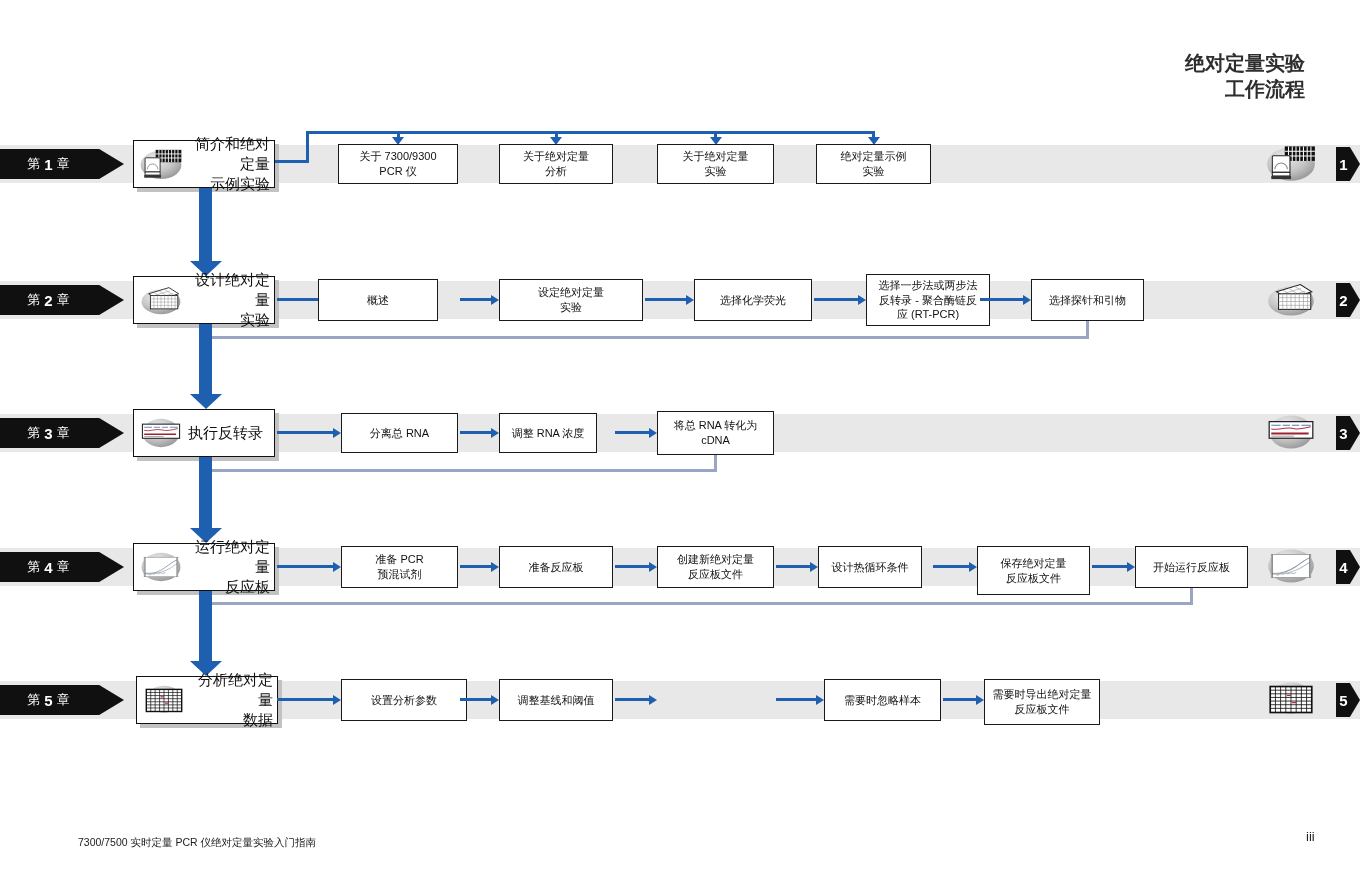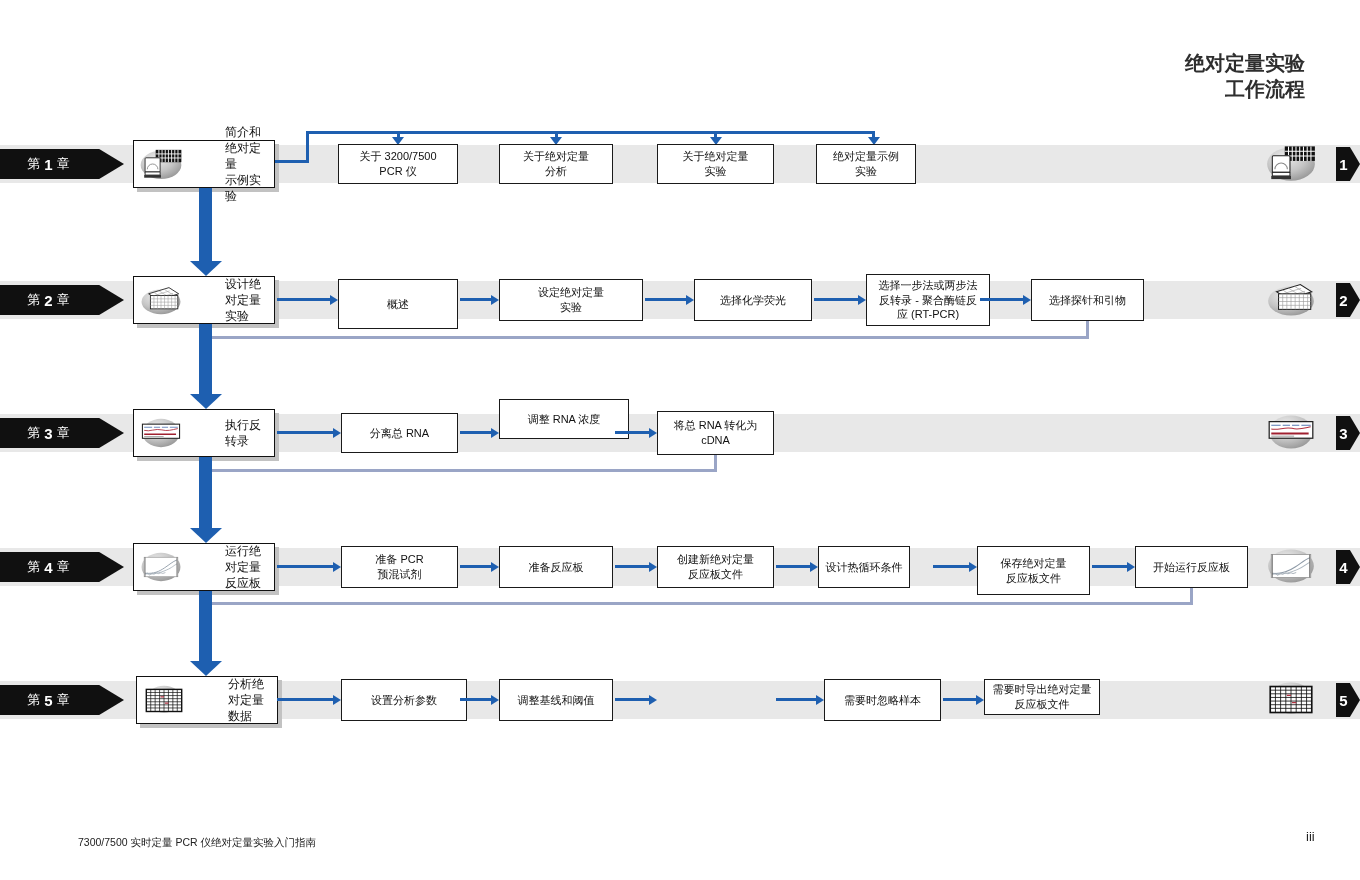--- a/index.html
+++ b/index.html
@@ -7,21 +7,21 @@
         font-family:"Liberation Sans","DejaVu Sans",sans-serif;color:#111;}
   .band{position:absolute;left:0;width:1360px;height:38px;background:#e8e8e8;}
   .pent{position:absolute;left:0;width:124px;height:30px;background:#101010;color:#fff;
         clip-path:polygon(0 0,80% 0,100% 50%,80% 100%,0 100%);
         display:flex;align-items:center;justify-content:center;padding-right:26px;box-sizing:border-box;
         font-size:13px;letter-spacing:1px;}
   .pent b{font-size:15px;margin:0 3px;}
   .chapbox{position:absolute;width:142px;height:48px;background:#fff;border:1.5px solid #111;
         box-shadow:4px 4px 0 #c2c2c2;display:flex;align-items:center;gap:4px;padding:2px 4px;box-sizing:border-box;}
   .chapicon{width:46px;height:38px;flex:0 0 auto;}
-  .chaptitle{font-size:12px;line-height:1.35;white-space:pre-line;text-align:left;margin-left:37px;}
+  .chaptitle{font-size:15px;line-height:1.35;white-space:pre-line;text-align:right;}
   .step{position:absolute;background:#fff;border:1.5px solid #1a1a1a;display:flex;align-items:center;
         justify-content:center;text-align:center;font-size:11px;line-height:1.35;white-space:pre-line;
         box-sizing:border-box;padding:1px 2px;}
   .harrow{position:absolute;height:3px;background:#1e5fb0;}
   .harrow::after{content:"";position:absolute;right:-8px;top:-3.5px;width:0;height:0;
         border-left:8px solid #1e5fb0;border-top:5px solid transparent;border-bottom:5px solid transparent;}
   .clineh{position:absolute;height:3px;background:#1e5fb0;}
   .clinev{position:absolute;width:3px;background:#1e5fb0;}
   .dhead{position:absolute;width:0;height:0;border-left:6px solid transparent;
         border-right:6px solid transparent;border-top:8px solid #1e5fb0;}
@@ -121,27 +121,27 @@
   <div class="clineh" style="left:306px;top:131px;width:569px"></div>
   <div class="clinev" style="left:396.5px;top:131px;height:7px"></div>
   <div class="dhead" style="left:392px;top:137px"></div>
   <div class="clinev" style="left:554.5px;top:131px;height:7px"></div>
   <div class="dhead" style="left:550px;top:137px"></div>
   <div class="clinev" style="left:714px;top:131px;height:7px"></div>
   <div class="dhead" style="left:709.5px;top:137px"></div>
   <div class="clinev" style="left:872px;top:131px;height:7px"></div>
   <div class="dhead" style="left:867.5px;top:137px"></div>
 
-  <div class="step" style="left:338px;top:144px;width:120px;height:40px">关于 3200/7500
+  <div class="step" style="left:338px;top:144px;width:120px;height:40px">关于 7300/9300
 PCR 仪</div>
   <div class="step" style="left:499px;top:144px;width:114px;height:40px">关于绝对定量
 分析</div>
   <div class="step" style="left:657px;top:144px;width:117px;height:40px">关于绝对定量
 实验</div>
-  <div class="step" style="left:816px;top:144px;width:100px;height:40px">绝对定量示例
+  <div class="step" style="left:816px;top:144px;width:115px;height:40px">绝对定量示例
 实验</div>
   <svg class="ricon" style="left:1264px;top:142px">
       <use href="#icon-instrument"></use>
     </svg>
   <div class="badge" style="left:1336px;top:147px">1</div>
 
   <div class="thickv" style="left:199px;top:188px;height:74px"></div>
   <div class="thickhead" style="left:189.5px;top:261px"></div>
 
   <div class="band" style="top:281px"></div>
@@ -151,21 +151,21 @@
       <span>章</span>
   </div>
   <div class="chapbox" style="left:133px;top:276px">
     <svg class="chapicon">
         <use href="#icon-plate"></use>
       </svg>
     <div class="chaptitle">设计绝对定量
 实验</div>
   </div>
   <div class="harrow" style="left:277px;top:298px;width:53px"></div>
-  <div class="step" style="left:338px;top:279px;width:120px;height:50px">概述</div>
+  <div class="step" style="left:318px;top:279px;width:120px;height:42px">概述</div>
   <div class="harrow" style="left:460px;top:298px;width:31px"></div>
   <div class="step" style="left:499px;top:279px;width:144px;height:42px">设定绝对定量
 实验</div>
   <div class="harrow" style="left:645px;top:298px;width:41px"></div>
   <div class="step" style="left:694px;top:279px;width:118px;height:42px">选择化学荧光</div>
   <div class="harrow" style="left:814px;top:298px;width:44px"></div>
   <div class="step" style="left:866px;top:274px;width:124px;height:52px">选择一步法或两步法
 反转录 - 聚合酶链反
 应 (RT-PCR)</div>
   <div class="harrow" style="left:980px;top:298px;width:43px"></div>
@@ -189,21 +189,21 @@
   </div>
   <div class="chapbox" style="left:133px;top:409px">
     <svg class="chapicon">
         <use href="#icon-rtlines"></use>
       </svg>
     <div class="chaptitle">执行反转录</div>
   </div>
   <div class="harrow" style="left:277px;top:431px;width:56px"></div>
   <div class="step" style="left:341px;top:413px;width:117px;height:40px">分离总 RNA</div>
   <div class="harrow" style="left:460px;top:431px;width:31px"></div>
-  <div class="step" style="left:499px;top:399px;width:130px;height:40px">调整 RNA 浓度</div>
+  <div class="step" style="left:499px;top:413px;width:98px;height:40px">调整 RNA 浓度</div>
   <div class="harrow" style="left:615px;top:431px;width:34px"></div>
   <div class="step" style="left:657px;top:411px;width:117px;height:44px">将总 RNA 转化为
 cDNA</div>
   <svg class="ricon" style="left:1264px;top:411px">
       <use href="#icon-rtlines"></use>
     </svg>
   <div class="badge" style="left:1336px;top:416px">3</div>
 
   <div class="retv" style="left:714px;top:455px;height:16px"></div>
   <div class="reth" style="left:211px;top:469px;width:506px"></div>
@@ -226,21 +226,21 @@
   </div>
   <div class="harrow" style="left:277px;top:565px;width:56px"></div>
   <div class="step" style="left:341px;top:546px;width:117px;height:42px">准备 PCR
 预混试剂</div>
   <div class="harrow" style="left:460px;top:565px;width:31px"></div>
   <div class="step" style="left:499px;top:546px;width:114px;height:42px">准备反应板</div>
   <div class="harrow" style="left:615px;top:565px;width:34px"></div>
   <div class="step" style="left:657px;top:546px;width:117px;height:42px">创建新绝对定量
 反应板文件</div>
   <div class="harrow" style="left:776px;top:565px;width:34px"></div>
-  <div class="step" style="left:818px;top:546px;width:92px;height:42px">设计热循环条件</div>
+  <div class="step" style="left:818px;top:546px;width:104px;height:42px">设计热循环条件</div>
   <div class="harrow" style="left:933px;top:565px;width:36px"></div>
   <div class="step" style="left:977px;top:546px;width:113px;height:49px">保存绝对定量
 反应板文件</div>
   <div class="harrow" style="left:1092px;top:565px;width:35px"></div>
   <div class="step" style="left:1135px;top:546px;width:113px;height:42px">开始运行反应板</div>
   <svg class="ricon" style="left:1264px;top:545px">
       <use href="#icon-ampplot"></use>
     </svg>
   <div class="badge" style="left:1336px;top:550px">4</div>
 
@@ -264,21 +264,21 @@
 数据</div>
   </div>
   <div class="harrow" style="left:277px;top:698px;width:56px"></div>
   <div class="step" style="left:341px;top:679px;width:126px;height:42px">设置分析参数</div>
   <div class="harrow" style="left:460px;top:698px;width:31px"></div>
   <div class="step" style="left:499px;top:679px;width:114px;height:42px">调整基线和阈值</div>
   <div class="harrow" style="left:615px;top:698px;width:34px"></div>
   <div class="harrow" style="left:776px;top:698px;width:40px"></div>
   <div class="step" style="left:824px;top:679px;width:117px;height:42px">需要时忽略样本</div>
   <div class="harrow" style="left:943px;top:698px;width:33px"></div>
-  <div class="step" style="left:984px;top:679px;width:116px;height:36px">需要时导出绝对定量
+  <div class="step" style="left:984px;top:679px;width:116px;height:46px">需要时导出绝对定量
 反应板文件</div>
   <svg class="ricon" style="left:1264px;top:678px">
       <use href="#icon-table"></use>
     </svg>
   <div class="badge" style="left:1336px;top:683px">5</div>
 
   <div class="foot-left">7300/7500 实时定量 PCR 仪绝对定量实验入门指南</div>
   <div class="foot-right">iii</div>
 
 </div>

